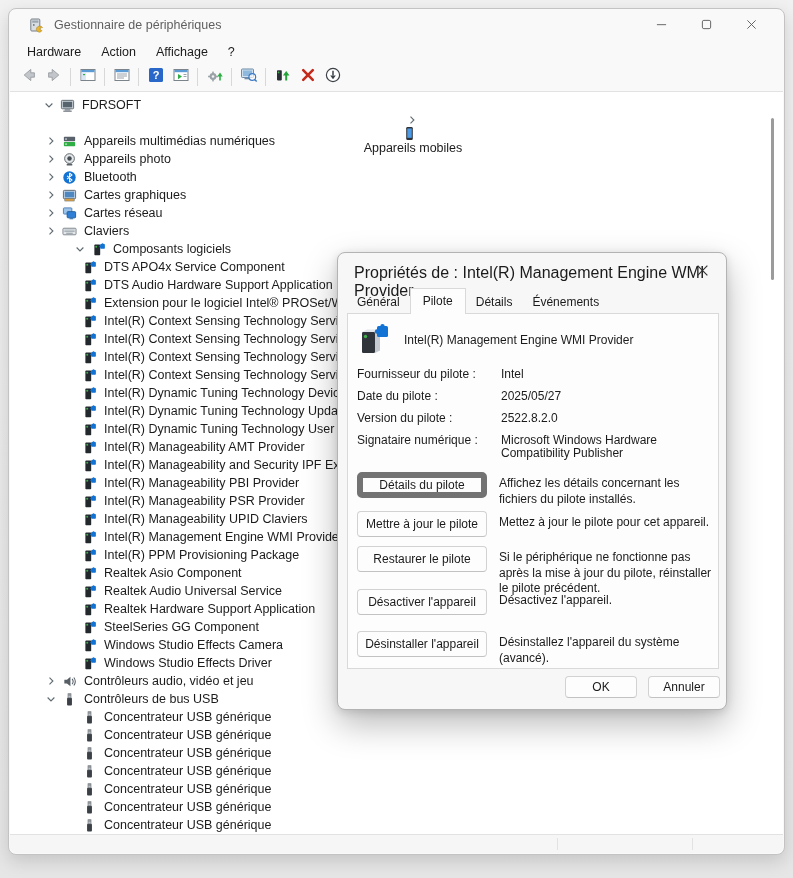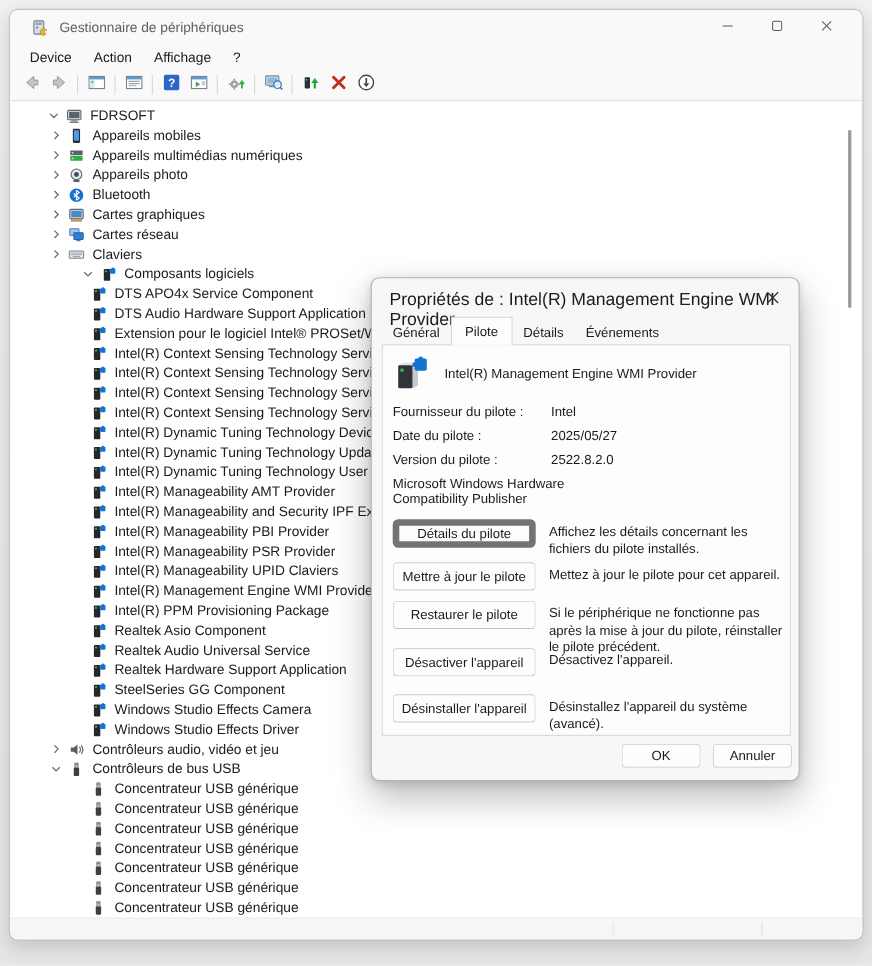--- a/index.html
+++ b/index.html
@@ -108,21 +108,21 @@
             </svg></span>
         </div>
         <div class="win-btn">
           <span class="glyph"><svg viewBox="0 0 12 12">
               <path d="M1.5 1.5l9 9M10.5 1.5l-9 9" stroke="#5a5a5a" stroke-width="1"></path>
             </svg></span>
         </div>
       </div>
   </div>
   <div class="menubar" id="menubar">
-      <div class="menu-item">Device</div>
+      <div class="menu-item">Hardware</div>
       <div class="menu-item">Action</div>
       <div class="menu-item">Affichage</div>
       <div class="menu-item">?</div>
     </div>
   <div class="toolbar" id="toolbar">
       <div class="tb-btn">
         <span class="tbi"><svg viewBox="0 0 18 18">
             <path d="M10.8 3.4L4.2 9l6.6 5.6v-3.4h3.6V6.8h-3.6z" fill="#c2c6ca" stroke="#8f9499" stroke-width=".8"></path>
           </svg></span>
       </div>
@@ -220,21 +220,21 @@
         <span class="ticon">
           <svg viewBox="0 0 16 16">
             <rect x="1.5" y="2.5" width="13" height="9" rx="1" fill="#cfd8df" stroke="#5d656d"></rect>
             <rect x="3" y="4" width="10" height="6" fill="#57646e"></rect>
             <rect x="5" y="11.8" width="6" height="1.6" fill="#8d969e"></rect>
             <rect x="3.5" y="13.5" width="9" height="1.1" fill="#5d656d"></rect>
           </svg>
         </span>
         <span class="tlabel">FDRSOFT</span>
       </div>
-      <div class="tree-row" style="padding-left: 30px;">
+      <div class="tree-row" style="padding-left: 30px; flex-direction: column;">
         <span class="chev">
           <svg viewBox="0 0 16 16">
             <path d="M6 3.5l4.5 4.5L6 12.5" fill="none" stroke="#5f6a72" stroke-width="1.5"></path>
           </svg>
         </span>
         <span class="ticon">
           <svg viewBox="0 0 16 16">
             <rect x="4.5" y="1" width="7" height="14" rx="1.4" fill="#2b3137"></rect>
             <rect x="5.6" y="2.6" width="4.8" height="10" fill="#4d9be6"></rect>
           </svg>
@@ -856,20 +856,21 @@
         </div>
         <div class="field-row">
           <span class="f-label">Date du pilote :</span>
           <span class="f-value">2025/05/27</span>
         </div>
         <div class="field-row">
           <span class="f-label">Version du pilote :</span>
           <span class="f-value">2522.8.2.0</span>
         </div>
         <div class="field-row">
+          <span class="f-label">Signataire numérique :</span>
           <span class="f-value">Microsoft Windows Hardware Compatibility Publisher</span>
         </div>
       </div>
     <div class="actions" id="actions">
         <div class="action-row">
           <div class="dlg-btn focused">Détails du pilote</div>
           <div class="action-desc">Affichez les détails concernant les fichiers du pilote installés.</div>
         </div>
         <div class="action-row">
           <div class="dlg-btn">Mettre à jour le pilote</div>

